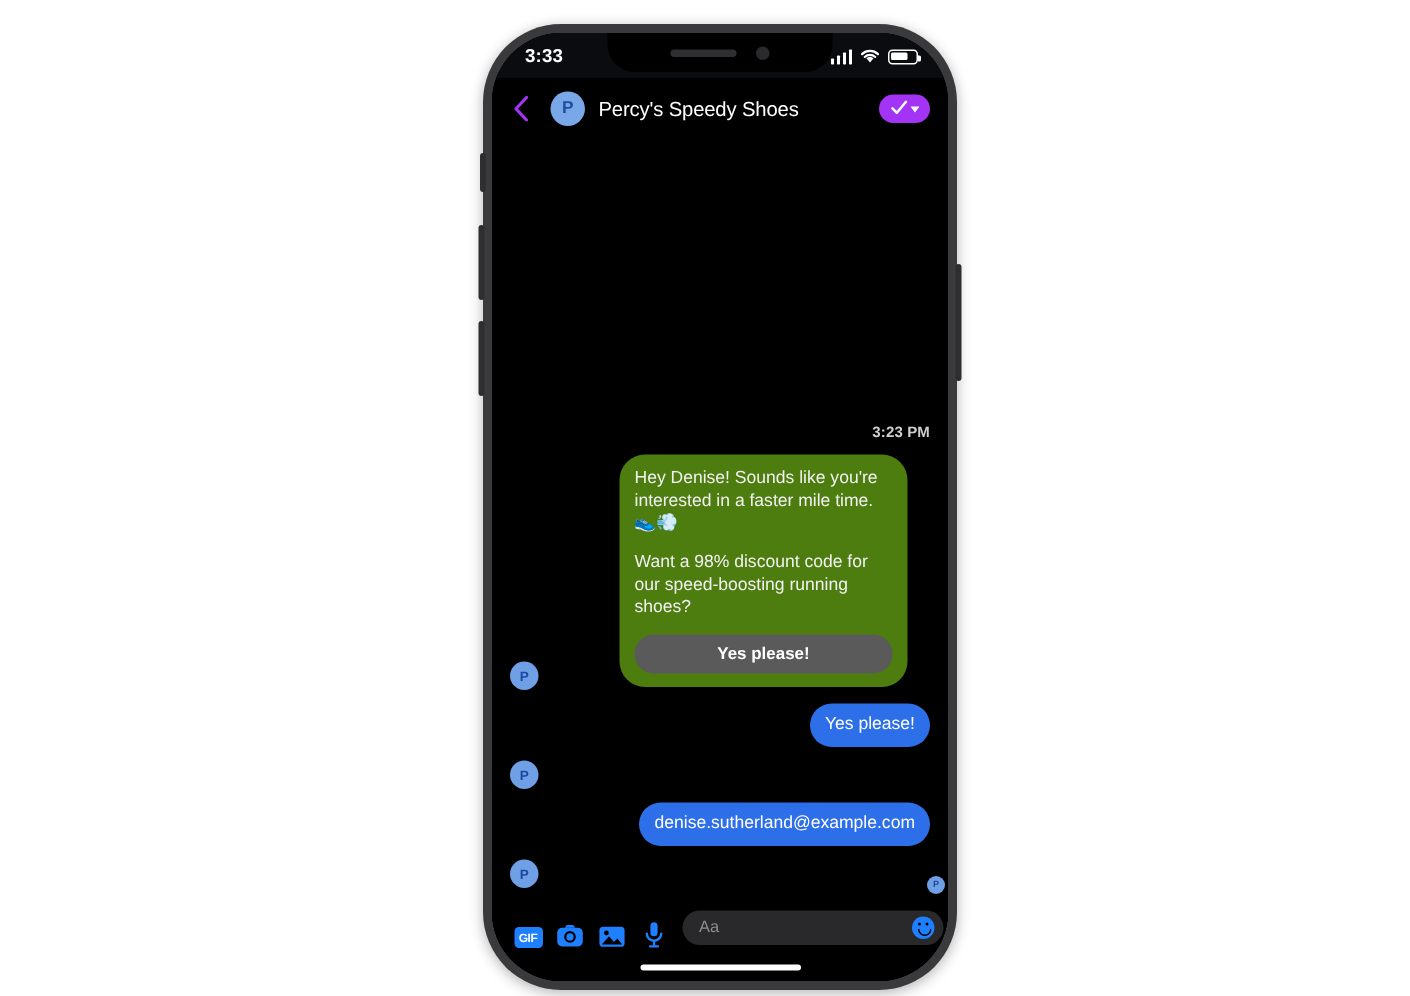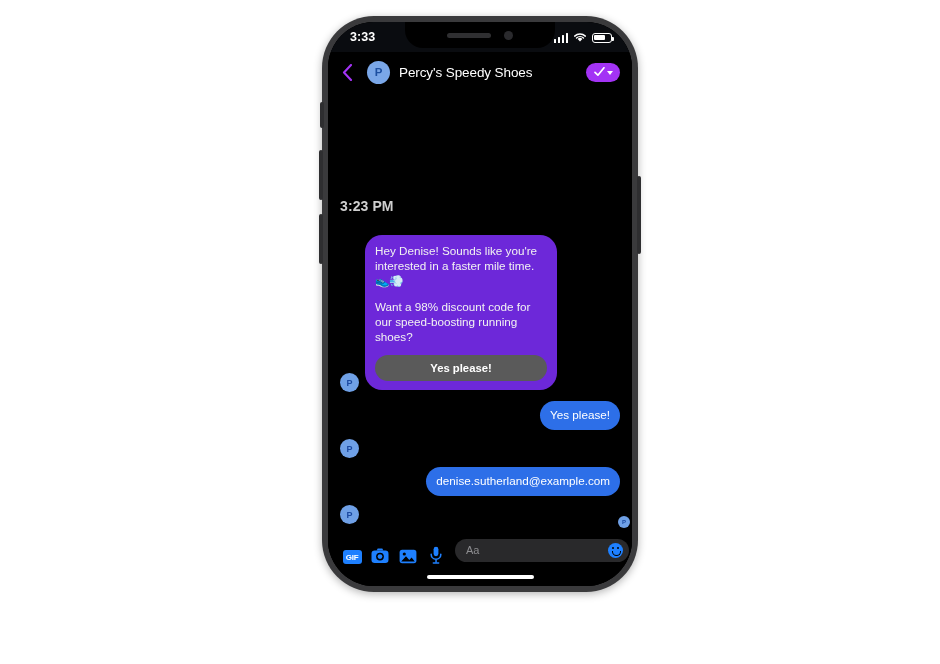--- a/index.html
+++ b/index.html
@@ -7,21 +7,21 @@
     width: 940px; height: 664px;
     background: #ffffff;
     font-family: "Liberation Sans", sans-serif;
     overflow: hidden;
   }
 
   
   #phone-frame {
     position: absolute;
     left: 322px; top: 16px;
-    width: 316px; height: 576px;
+    width: 316px; height: 644px;
     background: #3a3a3c;
     border-radius: 52px;
     padding: 6px;
     box-shadow: 0 2px 9px rgba(0,0,0,0.30);
   }
   #phone-inner {
     width: 100%; height: 100%;
     background: #000000;
     border-radius: 46px;
     overflow: hidden;
@@ -122,22 +122,22 @@
   }
 
   
   #conversation {
     flex: 1 1 auto; overflow: hidden;
     padding: 0 12px 4px 12px;
     display: flex; flex-direction: column; justify-content: flex-end;
     position: relative;
   }
   #timestamp-divider {
-    text-align: left; color: #cfcfcf; font-size: 14px; font-weight: 700;
-    margin-bottom: 21px; letter-spacing: .1px;
+    text-align: right; color: #cfcfcf; font-size: 10px; font-weight: 700;
+    margin-bottom: 9px; letter-spacing: .1px;
   }
 
   .row { display: flex; align-items: flex-end; margin-bottom: 9px; }
   .row.in  { justify-content: flex-start; }
   .row.out { justify-content: flex-end; }
 
   .row-avatar {
     width: 19px; height: 19px; border-radius: 50%;
     background: #6fa0e6; flex: none; margin-right: 6px;
     display:flex;align-items:center;justify-content:center;
@@ -145,21 +145,21 @@
   }
   .avatar-spacer { width: 25px; flex: none; }
 
   .bubble {
     max-width: 198px;
     border-radius: 17px;
     font-size: 11.7px; line-height: 1.28;
     padding: 7px 10px;
     word-wrap: break-word;
   }
-  .bubble.in  { background: #6d28d9; color: #f2f2f2; }
+  .bubble.in  { background: #4d7c0f; color: #f2f2f2; margin-left: 48px; }
   .bubble.out { background: #2d6fe8; color: #ffffff; }
   .bubble.card { padding: 9px 10px 9px 10px; max-width: 192px; }
   .bubble p + p { margin-top: 11px; }
 
   .quick-reply {
     margin-top: 10px;
     width: 100%;
     background: #5a5a5a;
     border: none; border-radius: 14px;
     color: #ffffff; font-size: 11.3px; font-weight: 700;

